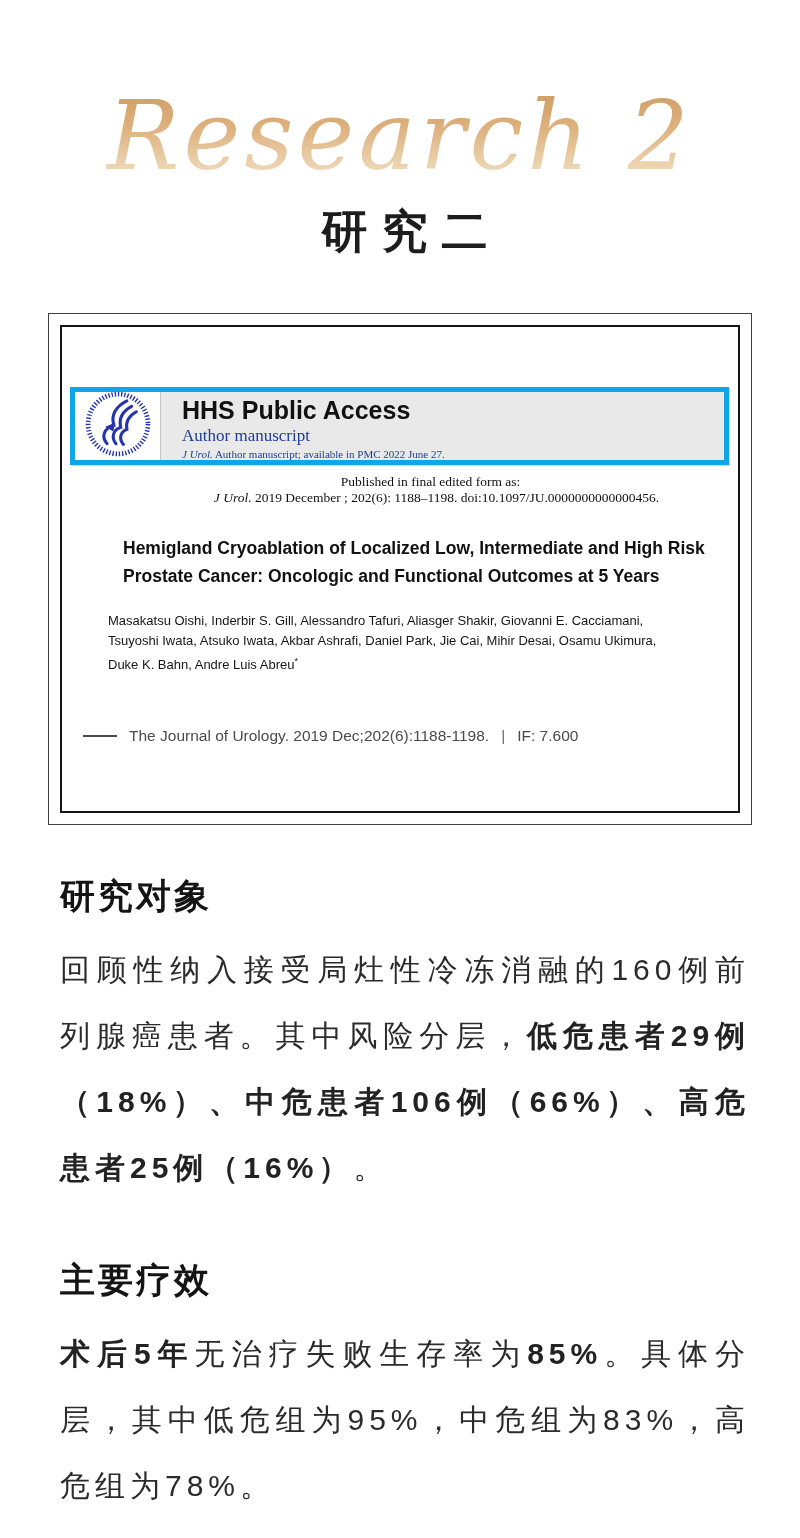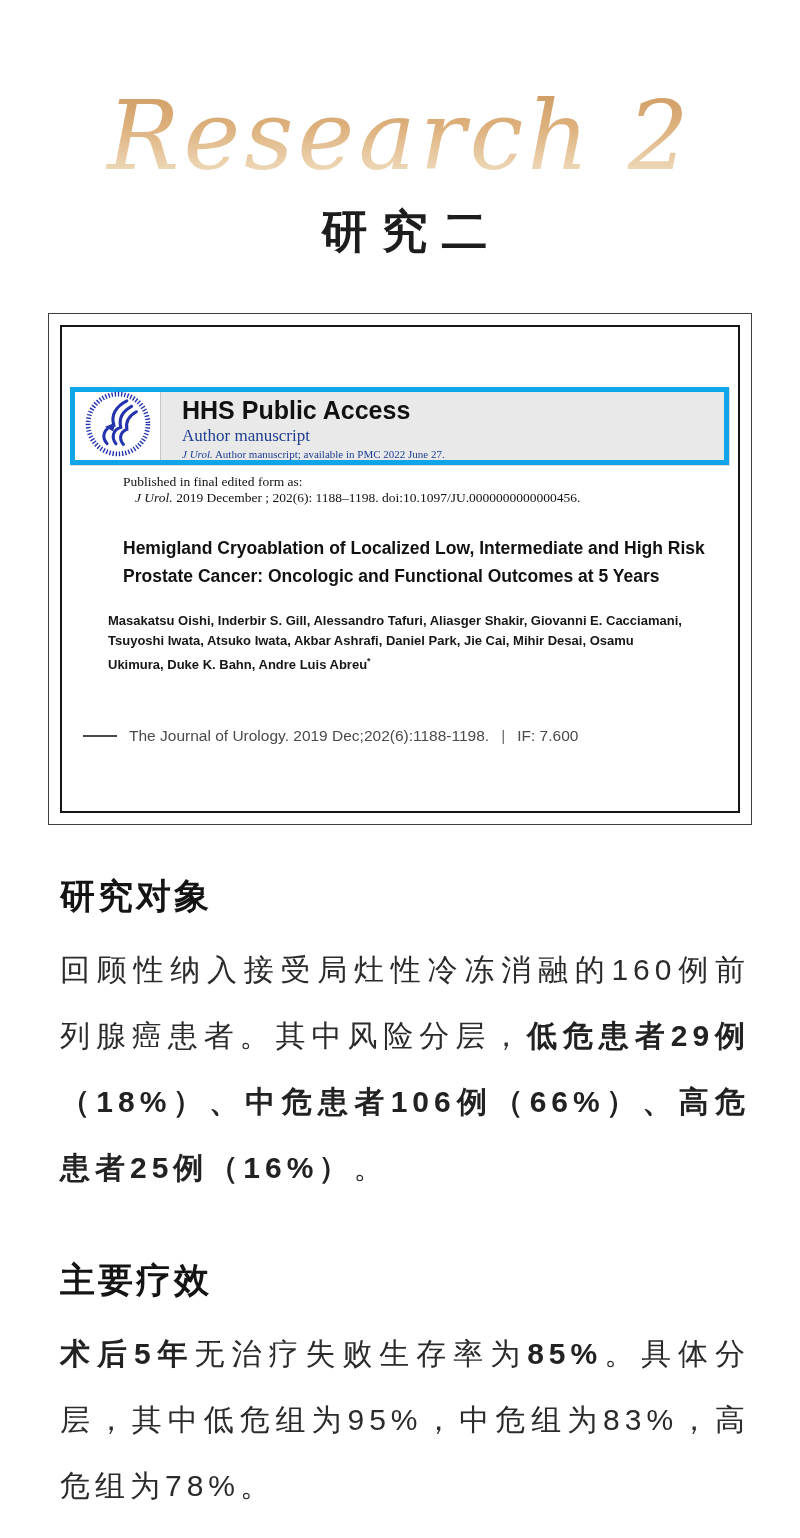--- a/index.html
+++ b/index.html
@@ -96,37 +96,38 @@
     color: #1e3e92;
   }
   .italic { font-style: italic; }
 
   .pub-block {
     margin: 9px 0 0 61px;
     font-family: "Liberation Serif", serif;
     font-size: 13.5px;
     line-height: 16px;
     color: #111111;
+    text-align: center;
   }
   .pub-cite { padding-left: 12px; }
 
   .paper-title {
     margin: 28px 0 0 61px;
     width: 606px;
     font-family: "Liberation Sans", sans-serif;
     font-weight: 700;
     font-size: 17.5px;
     line-height: 28px;
     color: #111111;
   }
   .authors {
     margin: 21px 0 0 46px;
     width: 578px;
     font-family: "Liberation Sans", sans-serif;
-    font-weight: 700;
+    font-weight: 400;
     font-size: 13px;
     line-height: 20px;
     color: #161616;
   }
   .authors sup { font-size: 9px; }
 
   .cite-row {
     margin: 52px 0 0 21px;
     display: flex;
     align-items: center;

